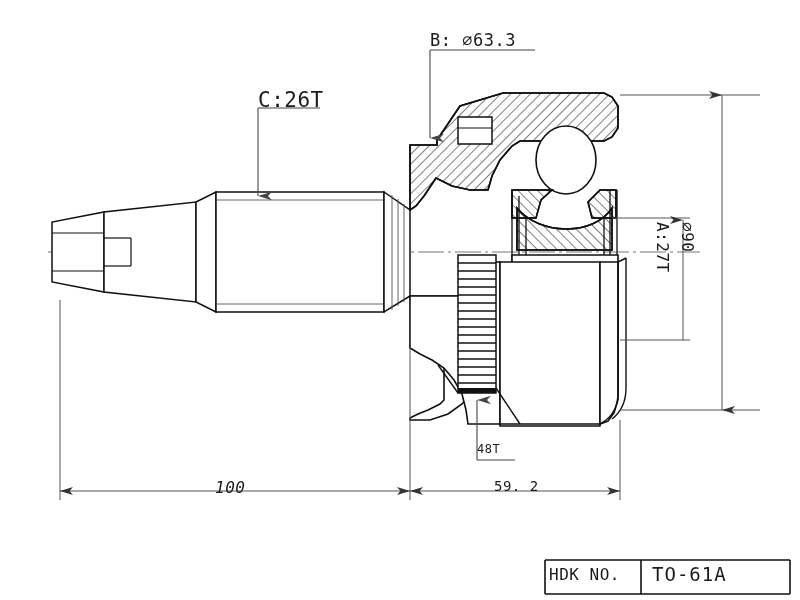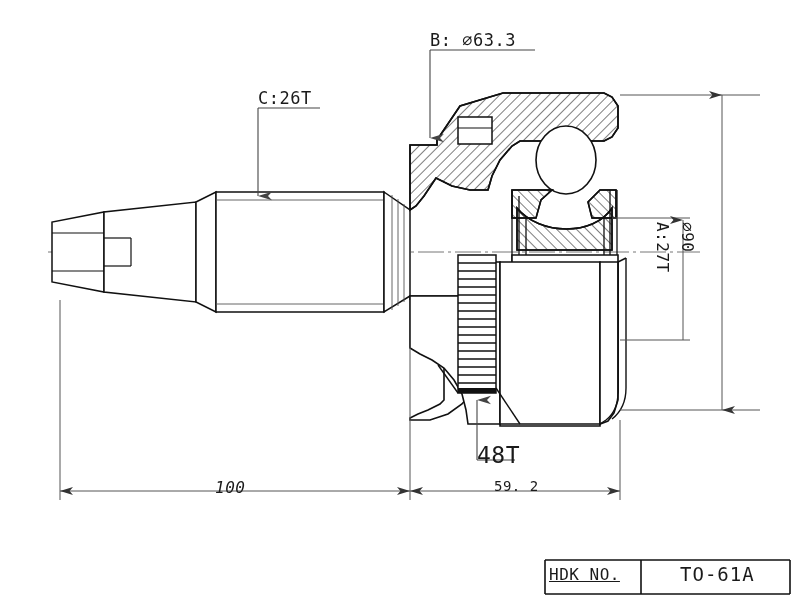--- a/index.html
+++ b/index.html
@@ -26,36 +26,36 @@
     height: 600px;
   }
   .lbl {
     position: absolute;
     font-family: "DejaVu Sans Mono", monospace;
     color: #1a1a1a;
     white-space: nowrap;
     letter-spacing: 0.5px;
   }
   .lbl-b   { left: 430px; top: 30px;  font-size: 17px; }
-  .lbl-c   { left: 258px; top: 88px;  font-size: 17px; }
-  .lbl-48  { left: 477px; top: 442px; font-size: 23px; }
+  .lbl-c   { left: 258px; top: 88px;  font-size: 21px; }
+  .lbl-48  { left: 477px; top: 442px; font-size: 12px; }
   .lbl-100 { left: 215px; top: 478px; font-size: 16px; font-style: italic; }
   .lbl-592 { left: 494px; top: 478px; font-size: 14px; }
   .lbl-a27 {
     left: 672px; top: 222px; font-size: 16px;
     transform: rotate(90deg);
     transform-origin: left top;
   }
   .lbl-d90 {
     left: 697px; top: 222px; font-size: 16px;
     transform: rotate(90deg);
     transform-origin: left top;
   }
-  .lbl-hdk  { left: 549px; top: 565px; font-size: 16px; text-decoration: underline; }
-  .lbl-part { left: 680px; top: 563px; font-size: 19px; letter-spacing: 1px; text-align: right; }
+  .lbl-hdk  { left: 549px; top: 565px; font-size: 16px; }
+  .lbl-part { left: 652px; top: 563px; font-size: 19px; letter-spacing: 1px; text-align: right; }
 </style>
 </head>
 <body>
 
 <div id="sheet">
 
   <svg id="drawing" viewBox="0 0 800 600" xmlns="http://www.w3.org/2000/svg">
 
     <defs>
 

